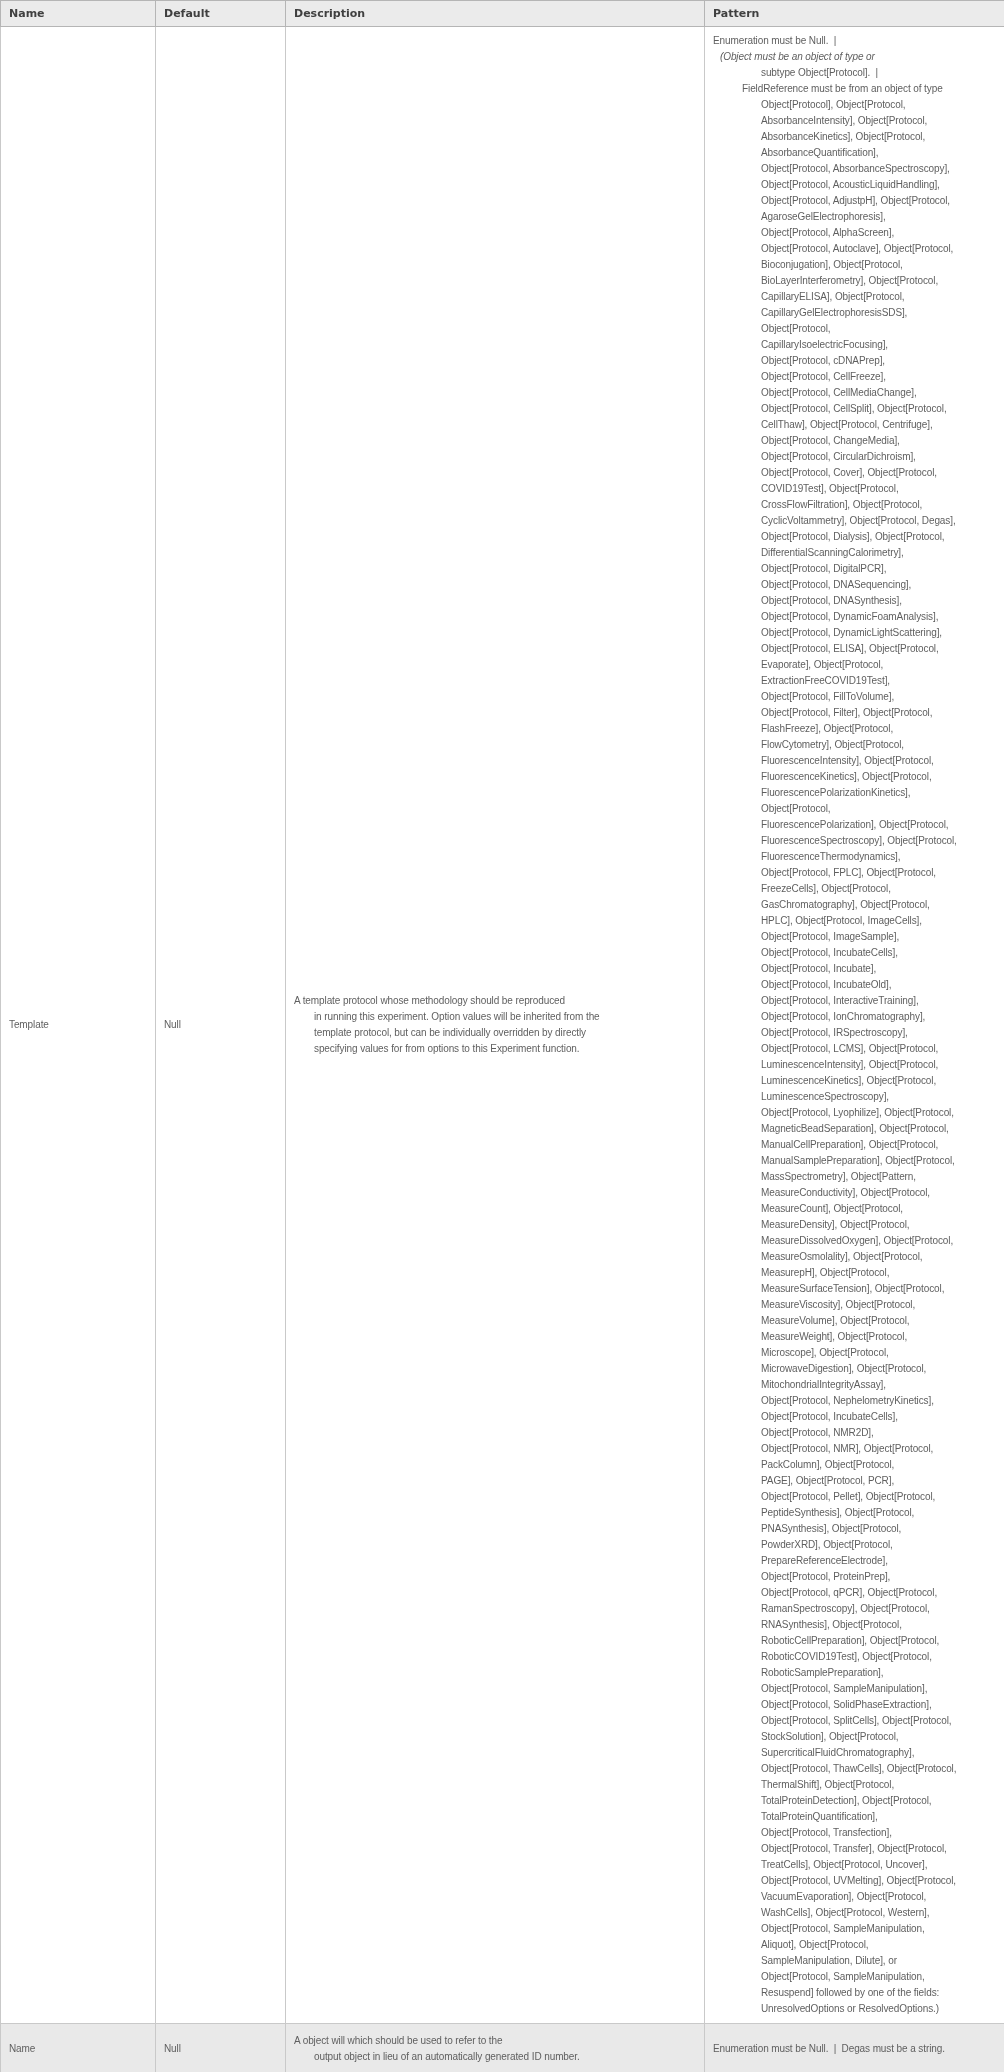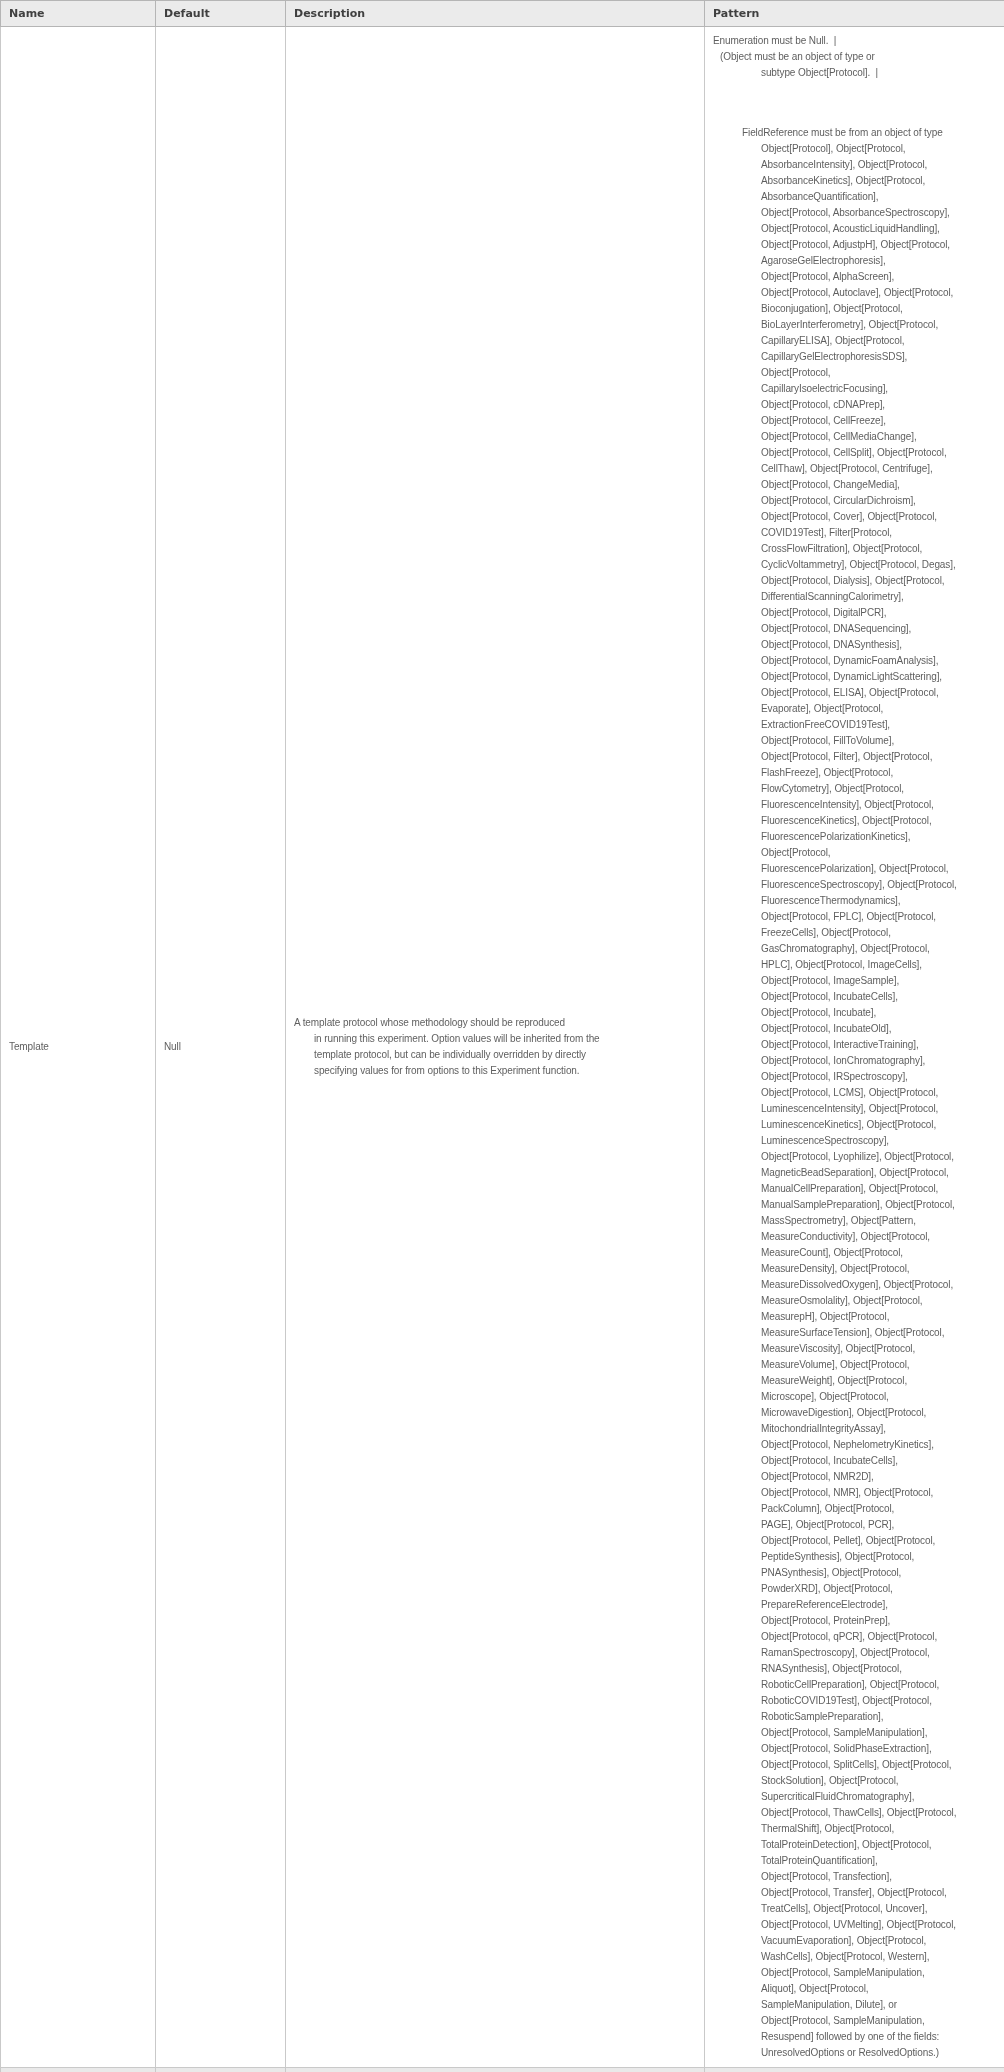--- a/index.html
+++ b/index.html
@@ -6,21 +6,21 @@
   body{width:1004px;font-family:"Liberation Sans",sans-serif;color:#5f5f5f;}
   table.ref{width:1004px;border-collapse:collapse;table-layout:fixed;
     border-top:1px solid #8f8f8f;border-left:1px solid #8f8f8f;border-right:1px solid #8f8f8f;
     border-bottom:2px solid #3a3a3a;}
   col.c-name{width:155px;} col.c-default{width:130px;} col.c-desc{width:419px;} col.c-pattern{width:300px;}
   th{background:#ebebeb;font-family:"DejaVu Sans",sans-serif;font-weight:bold;font-size:11px;
      color:#404040;text-align:left;padding:6px 8px;border:1px solid #b5b5b5;}
   td{border:1px solid #c9c9c9;vertical-align:middle;padding:6px 8px;font-size:10px;line-height:16px;}
   tr[data-name="table-row"]:last-child td{background:#e9e9e9;height:37px;}
   .line{white-space:pre;letter-spacing:-0.1px;}
-  .p0{padding-left:0;} .p1{padding-left:7px;} .p2{padding-left:29px;margin-top:44px;} .p3{padding-left:48px;}
+  .p0{padding-left:0;} .p1{padding-left:7px;font-style:italic;} .p2{padding-left:29px;} .p3{padding-left:48px;}
   .d0{padding-left:0;} .d1{padding-left:20px;}
 </style>
 </head>
 <body>
 
 <table class="ref" data-name="parameter-reference-table">
   <colgroup>
     <col class="c-name">
       <col class="c-default">
       <col class="c-desc">
@@ -70,21 +70,21 @@
           <div data-name="pattern-line" class="line p3">Object[Protocol,</div>
           <div data-name="pattern-line" class="line p3">CapillaryIsoelectricFocusing],</div>
           <div data-name="pattern-line" class="line p3">Object[Protocol, cDNAPrep],</div>
           <div data-name="pattern-line" class="line p3">Object[Protocol, CellFreeze],</div>
           <div data-name="pattern-line" class="line p3">Object[Protocol, CellMediaChange],</div>
           <div data-name="pattern-line" class="line p3">Object[Protocol, CellSplit], Object[Protocol,</div>
           <div data-name="pattern-line" class="line p3">CellThaw], Object[Protocol, Centrifuge],</div>
           <div data-name="pattern-line" class="line p3">Object[Protocol, ChangeMedia],</div>
           <div data-name="pattern-line" class="line p3">Object[Protocol, CircularDichroism],</div>
           <div data-name="pattern-line" class="line p3">Object[Protocol, Cover], Object[Protocol,</div>
-          <div data-name="pattern-line" class="line p3">COVID19Test], Filter[Protocol,</div>
+          <div data-name="pattern-line" class="line p3">COVID19Test], Object[Protocol,</div>
           <div data-name="pattern-line" class="line p3">CrossFlowFiltration], Object[Protocol,</div>
           <div data-name="pattern-line" class="line p3">CyclicVoltammetry], Object[Protocol, Degas],</div>
           <div data-name="pattern-line" class="line p3">Object[Protocol, Dialysis], Object[Protocol,</div>
           <div data-name="pattern-line" class="line p3">DifferentialScanningCalorimetry],</div>
           <div data-name="pattern-line" class="line p3">Object[Protocol, DigitalPCR],</div>
           <div data-name="pattern-line" class="line p3">Object[Protocol, DNASequencing],</div>
           <div data-name="pattern-line" class="line p3">Object[Protocol, DNASynthesis],</div>
           <div data-name="pattern-line" class="line p3">Object[Protocol, DynamicFoamAnalysis],</div>
           <div data-name="pattern-line" class="line p3">Object[Protocol, DynamicLightScattering],</div>
           <div data-name="pattern-line" class="line p3">Object[Protocol, ELISA], Object[Protocol,</div>

